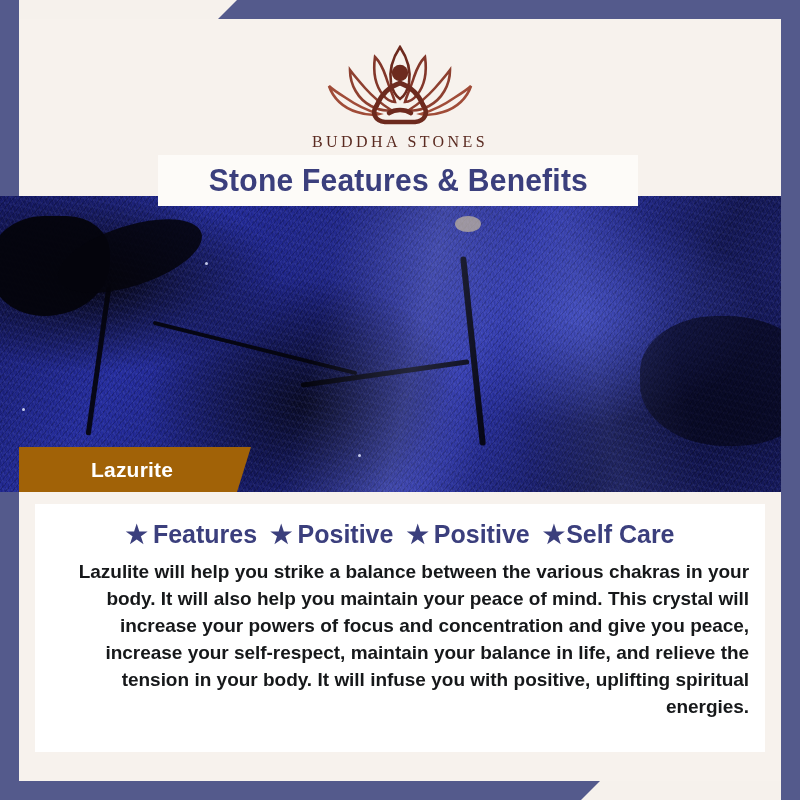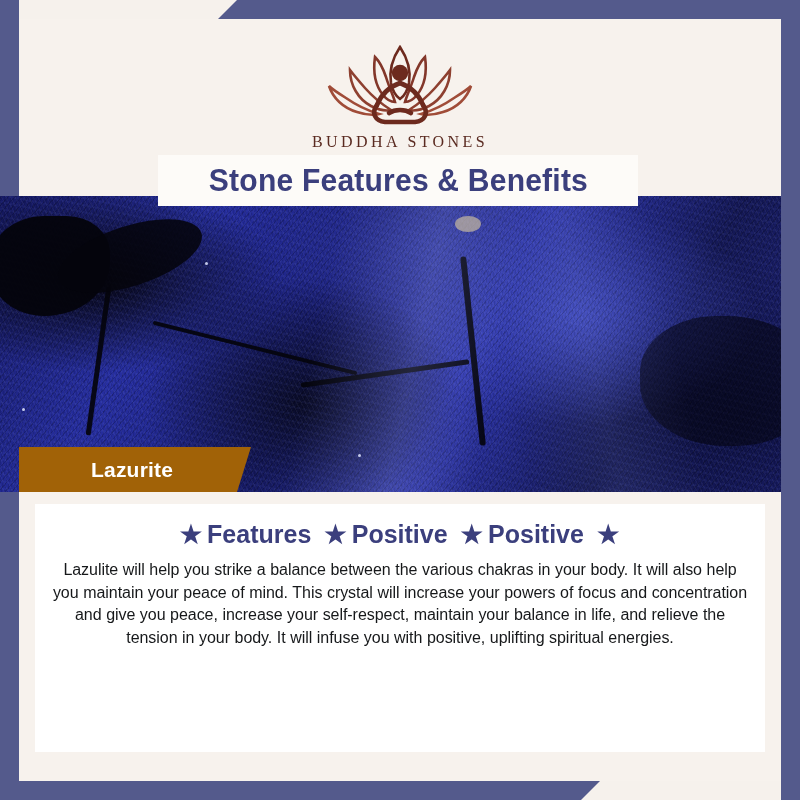--- a/index.html
+++ b/index.html
@@ -138,23 +138,24 @@
     font-family:"Liberation Sans Narrow","Liberation Sans", sans-serif;
     font-size:25px; font-weight:bold; color:#3b3f7d;
   }
   .feat .star{ font-size:25px; line-height:1; margin-right:5px; }
   .feat + .feat{ margin-left:16px; }
   .feat.tight + .feat.tight{ margin-left:13px; }
   .feat.nogap .star{ margin-right:1px; }
 
   .body-text{
     font-family:"Liberation Sans Narrow","Liberation Sans", sans-serif;
-    font-size:16px; line-height:1.42; color:#16181a;
-    text-align:center; letter-spacing:-.05px;
+    font-size:19px; line-height:1.42; color:#16181a;
+    text-align:right; letter-spacing:-.05px;
     word-spacing:.2px;
+    font-weight:bold;
   }
 </style>
 </head>
 <body>
 
 <div class="poster">
 
   <div class="page"></div>
 
   <div class="nav-left"></div>
@@ -222,20 +223,21 @@
         <div class="feat tight">
           <span class="star">★</span>
           <span>Positive</span>
         </div>
         <div class="feat tight">
           <span class="star">★</span>
           <span>Positive</span>
         </div>
         <div class="feat tight nogap">
           <span class="star">★</span>
+          <span>Self Care</span>
         </div>
       </div>
 
       <p class="body-text">Lazulite will help you strike a balance between the various chakras in your body. It will also help you maintain your peace of mind. This crystal will increase your powers of focus and concentration and give you peace, increase your self-respect, maintain your balance in life, and relieve the tension in your body. It will infuse you with positive, uplifting spiritual energies.</p>
     </div>
   </div>
 
 </div>
 
 </body></html>

